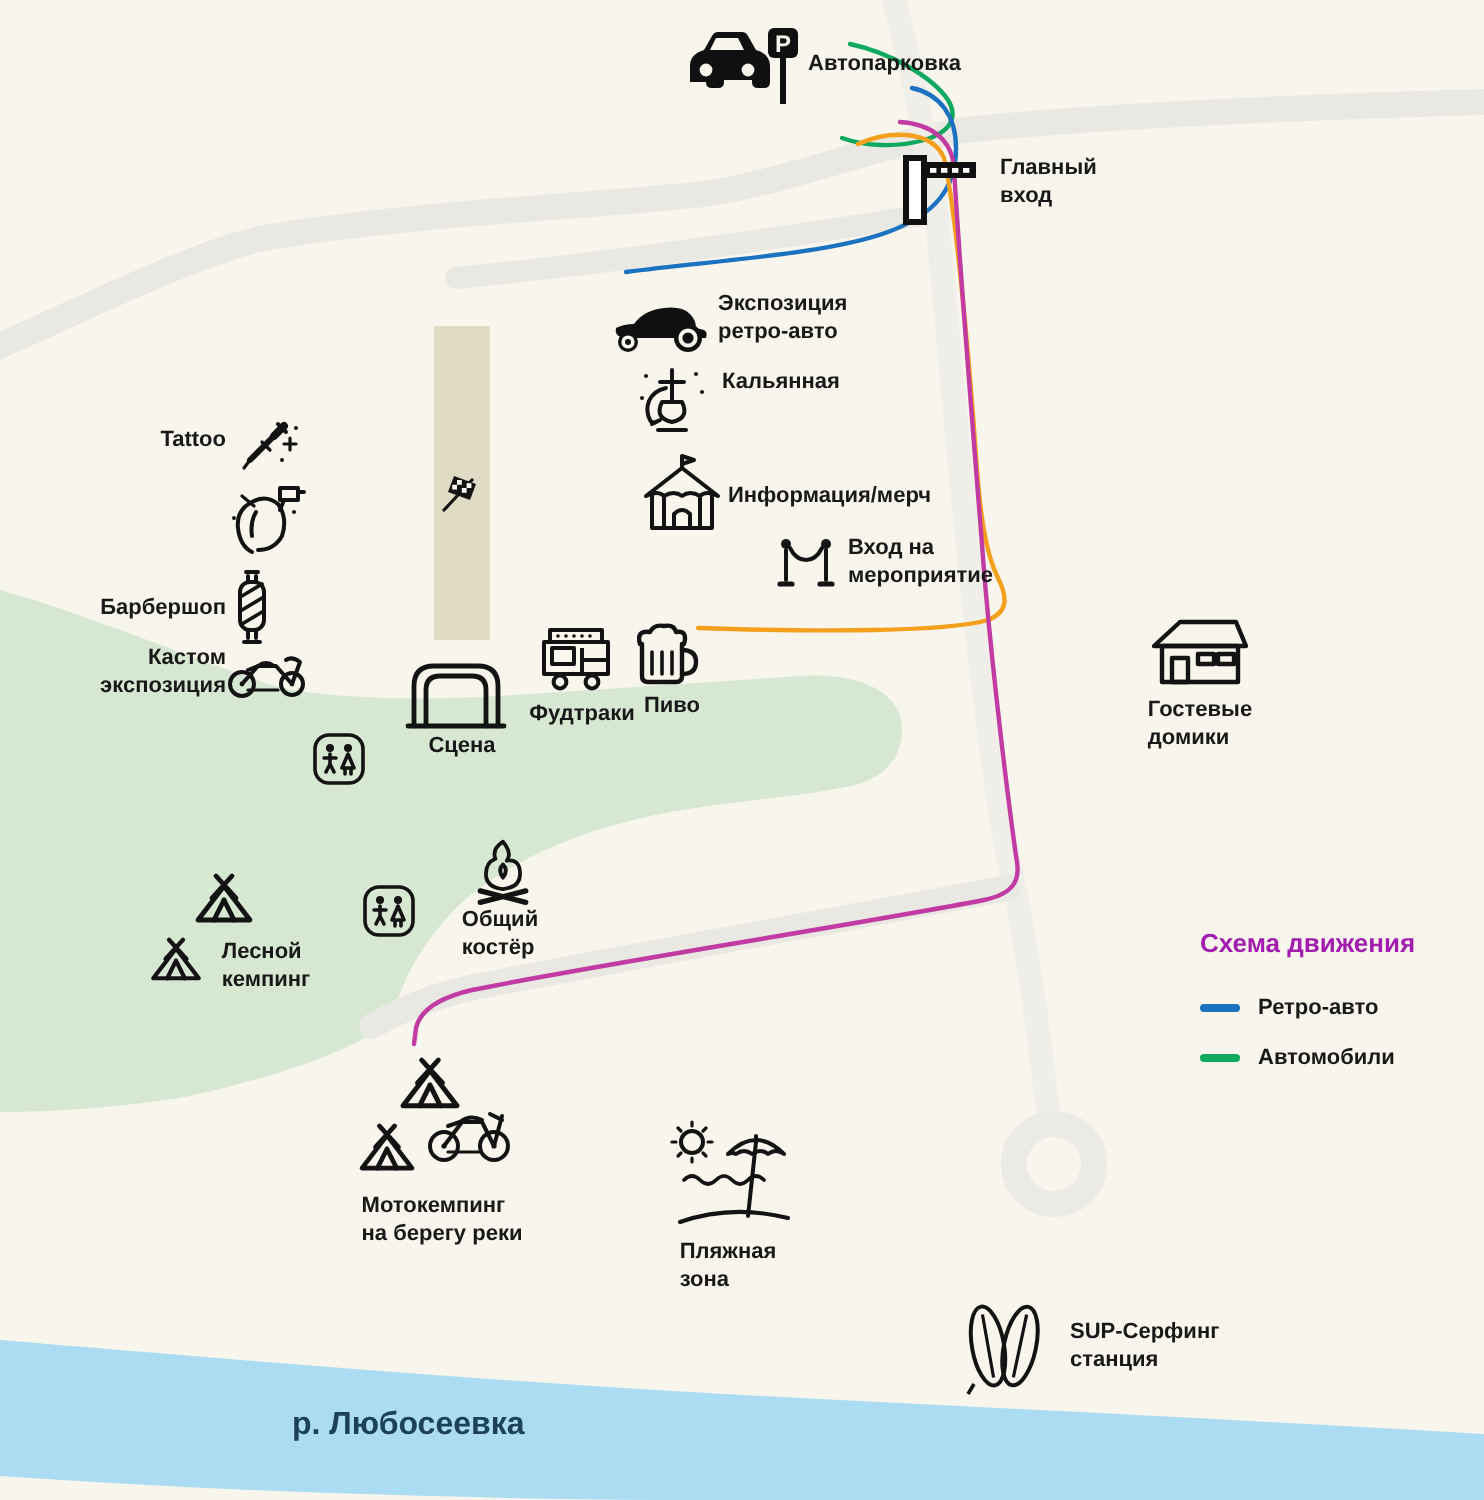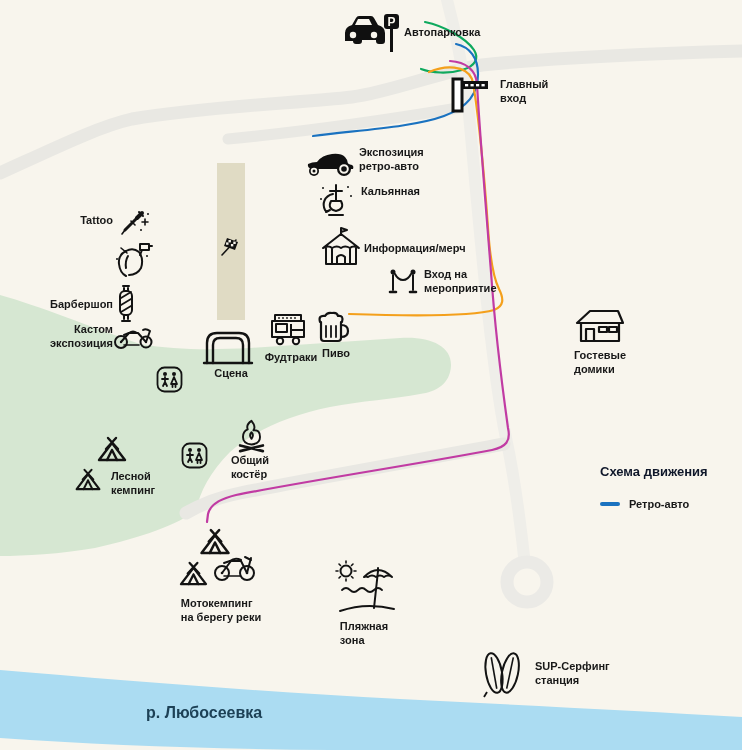--- a/index.html
+++ b/index.html
@@ -5,21 +5,21 @@
   html,body{margin:0;padding:0;}
   body{width:742px;height:750px;background:#f8f5ed;font-family:"Liberation Sans",sans-serif;}
   .map{position:relative;width:742px;height:750px;overflow:hidden;}
   .base{position:absolute;left:0;top:0;}
   .ic{position:absolute;}
   .label{position:absolute;font-size:11px;line-height:1.28;font-weight:700;color:#181818;white-space:nowrap;}
   .ta-r{text-align:right;}
   .ta-c{transform:translateX(-50%);}
   .river-label{font-size:16px;color:#1d4156;}
   .legend{position:absolute;left:600px;top:464px;}
-  .legend-title{font-size:13px;font-weight:700;color:#0f172a;margin-bottom:12px;}
+  .legend-title{font-size:13px;font-weight:700;color:#a21caf;margin-bottom:12px;}
   .legend-item{display:flex;align-items:center;height:25px;}
   .legend-item svg{margin-right:9px;display:block;}
   .legend-item span{font-size:11px;font-weight:700;color:#181818;}
 </style>
 </head>
 <body>
 
 <div class="map">
 
   <svg class="base" width="742" height="750" viewBox="0 0 742 750">
@@ -386,15 +386,21 @@
 
   <div class="legend">
     <div class="legend-title">Схема движения</div>
 
     <div class="legend-item">
       <svg width="20" height="6">
           <rect y="1" width="20" height="4" rx="2" fill="#1a72c0"></rect>
         </svg>
       <span>Ретро-авто</span>
     </div>
+    <div class="legend-item">
+      <svg width="20" height="6">
+          <rect y="1" width="20" height="4" rx="2" fill="#0ea95e"></rect>
+        </svg>
+      <span>Автомобили</span>
+    </div>
   </div>
 
 </div>
 
 </body></html>

